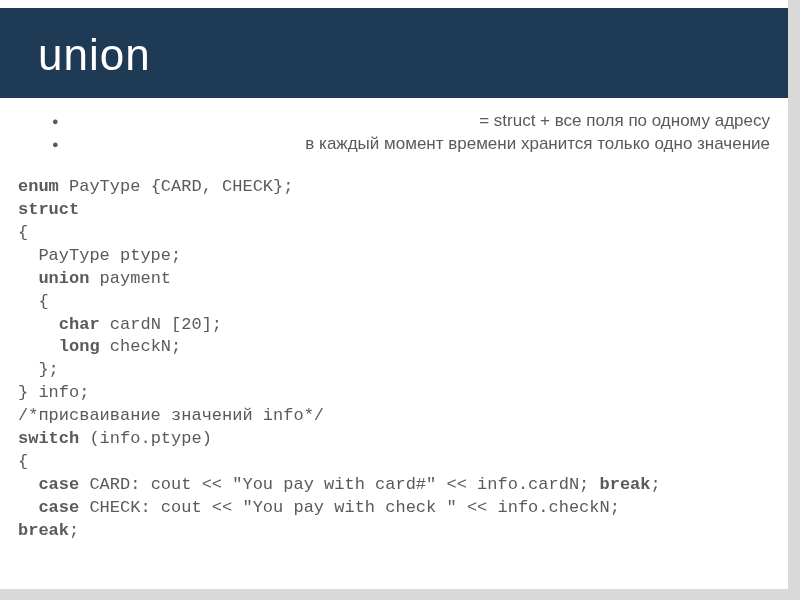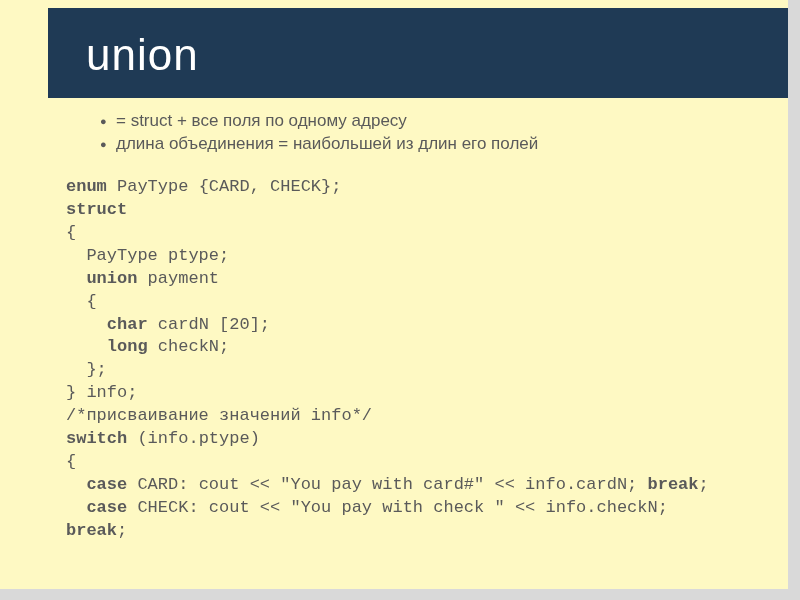--- a/index.html
+++ b/index.html
@@ -6,24 +6,23 @@
   body {
     width: 800px;
     height: 600px;
     background: #d9d9d9;
     font-family: Arial, sans-serif;
     overflow: hidden;
   }
   .slide {
     width: 788px;
     height: 589px;
-    background: #fef9c3;
+    background: #ffffff;
     position: relative;
     overflow: hidden;
-    padding-left: 48px;
   }
   .title-band {
     background: #1f3a55;
     color: #ffffff;
     padding: 22px 0 18px 38px;
     margin-top: 8px;
   }
   .title-band h1 {
     font-size: 44px;
     font-weight: 400;
@@ -36,20 +35,21 @@
   }
   .bullets {
     list-style: none;
     padding-left: 34px;
     margin-bottom: 4px;
   }
   .bullets li {
     position: relative;
     padding-left: 16px;
     line-height: 1.35;
+    text-align: right;
   }
   .bullets li::before {
     content: "●";
     position: absolute;
     left: 0;
     font-size: 11px;
     top: 4px;
     color: #5a5a5a;
   }
   .code {
@@ -65,21 +65,21 @@
 </head>
 <body>
 
 <div class="slide">
   <div class="title-band">
     <h1>union</h1>
   </div>
   <div class="content">
     <ul class="bullets">
       <li> = struct + все поля по одному адресу</li>
-      <li>длина объединения = наибольшей из длин его полей</li>
+      <li>в каждый момент времени хранится только одно значение</li>
     </ul>
     <div class="code"><span class="kw">enum</span><span> PayType {CARD, CHECK};</span>
 <span class="kw">struct</span>
 <span>{</span>
 <span>  PayType ptype;</span>
 <span>  </span><span class="kw">union</span><span> payment</span>
 <span>  {</span>
 <span>    </span><span class="kw">char</span><span> cardN [20];</span>
 <span>    </span><span class="kw">long</span><span> checkN;</span>
 <span>  };</span>

